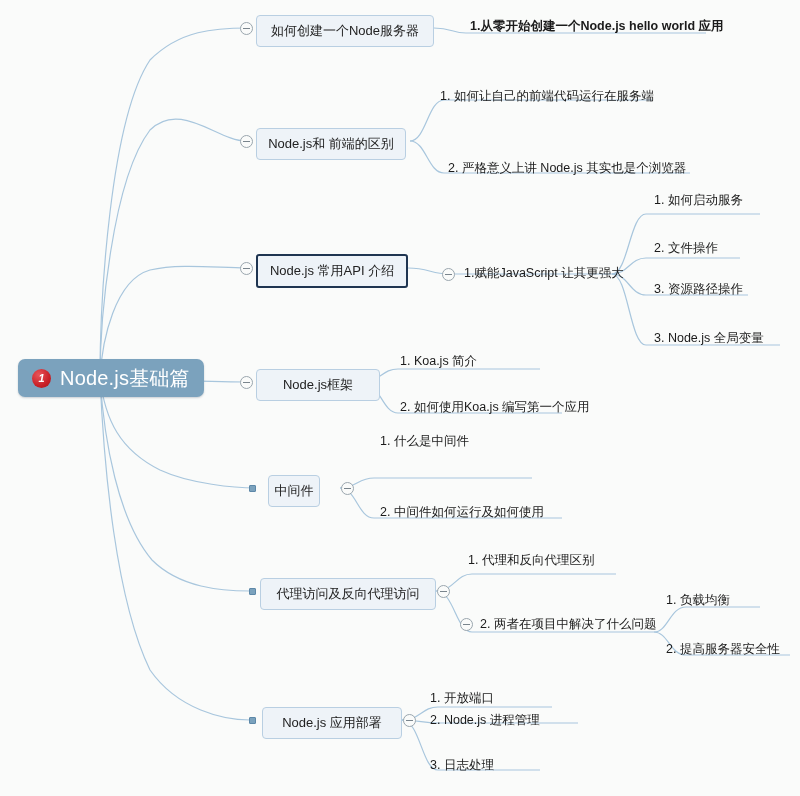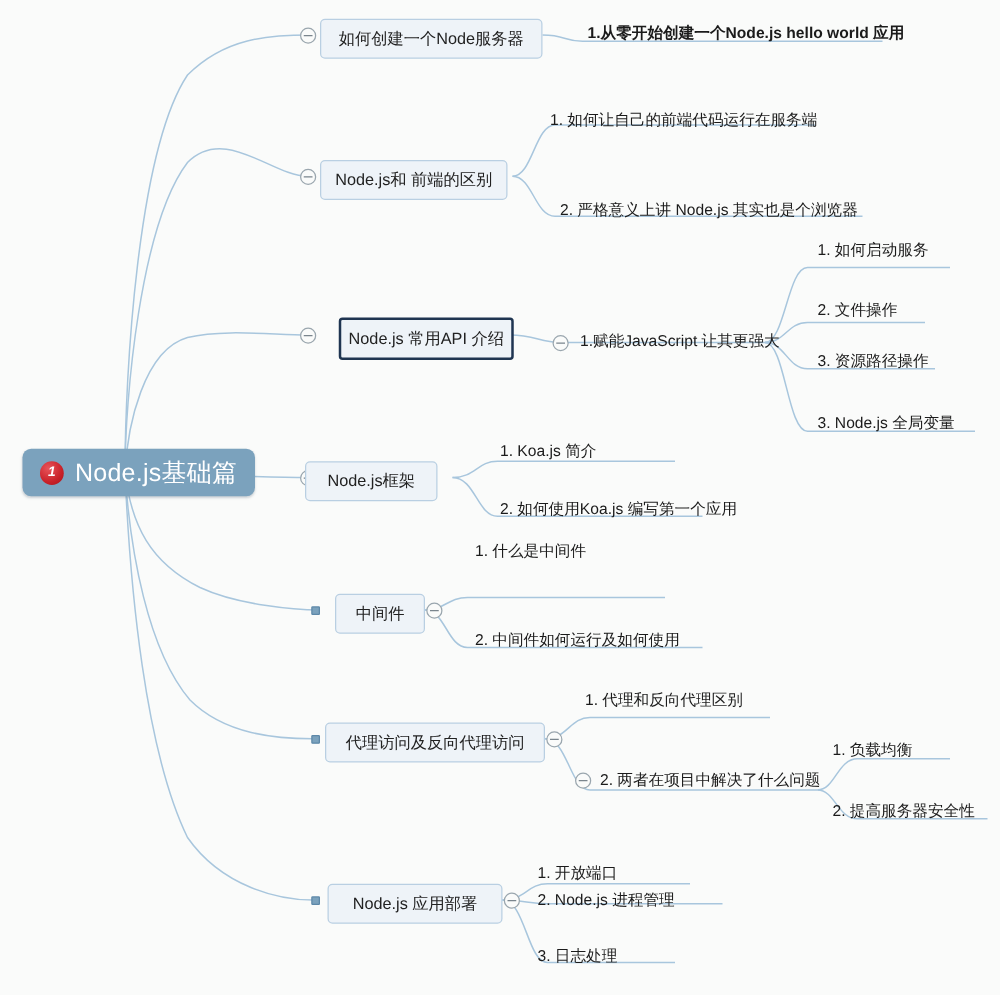--- a/index.html
+++ b/index.html
@@ -173,35 +173,35 @@
   <div class="toggle" style="left:240px; top:22px;"></div>
   <div class="node" style="left:256px; top:15px; width:178px;">如何创建一个Node服务器</div>
   <div class="leaf" style="left:470px; top:18px;font-weight:bold;">1.从零开始创建一个Node.js hello world 应用</div>
 
   <div class="toggle" style="left:240px; top:135px;"></div>
   <div class="node" style="left:256px; top:128px; width:150px;">Node.js和 前端的区别</div>
   <div class="leaf" style="left:440px; top:88px;">1. 如何让自己的前端代码运行在服务端</div>
   <div class="leaf" style="left:448px; top:160px;">2. 严格意义上讲 Node.js 其实也是个浏览器</div>
 
   <div class="toggle" style="left:240px; top:262px;"></div>
-  <div class="node selected" style="left:256px; top:254px; width:140px;margin-left:15px;">Node.js 常用API 介绍</div>
+  <div class="node selected" style="left:256px; top:254px; width:152px;">Node.js 常用API 介绍</div>
   <div class="toggle" style="left:442px; top:268px;"></div>
   <div class="leaf" style="left:464px; top:265px;">1.赋能JavaScript 让其更强大</div>
   <div class="leaf" style="left:654px; top:192px;">1. 如何启动服务</div>
   <div class="leaf" style="left:654px; top:240px;">2. 文件操作</div>
   <div class="leaf" style="left:654px; top:281px;">3. 资源路径操作</div>
   <div class="leaf" style="left:654px; top:330px;">3. Node.js 全局变量</div>
 
   <div class="toggle" style="left:240px; top:376px;"></div>
-  <div class="node" style="left:244px; top:369px; width:106px;">Node.js框架</div>
+  <div class="node" style="left:256px; top:369px; width:124px;">Node.js框架</div>
   <div class="leaf" style="left:400px; top:353px;">1. Koa.js 简介</div>
   <div class="leaf" style="left:400px; top:399px;">2. 如何使用Koa.js 编写第一个应用</div>
 
   <div class="dot" style="left:249px; top:485px;"></div>
-  <div class="node" style="left:268px; top:475px; width:72px;">中间件</div>
+  <div class="node" style="left:268px; top:475px; width:52px;">中间件</div>
   <div class="toggle" style="left:341px; top:482px;"></div>
   <div class="leaf" style="left:380px; top:433px;">1. 什么是中间件</div>
   <div class="leaf" style="left:380px; top:504px;">2. 中间件如何运行及如何使用</div>
 
   <div class="dot" style="left:249px; top:588px;"></div>
   <div class="node" style="left:260px; top:578px; width:176px;">代理访问及反向代理访问</div>
   <div class="toggle" style="left:437px; top:585px;"></div>
   <div class="leaf" style="left:468px; top:552px;">1. 代理和反向代理区别</div>
   <div class="toggle" style="left:460px; top:618px;"></div>
   <div class="leaf" style="left:480px; top:616px;">2. 两者在项目中解决了什么问题</div>

